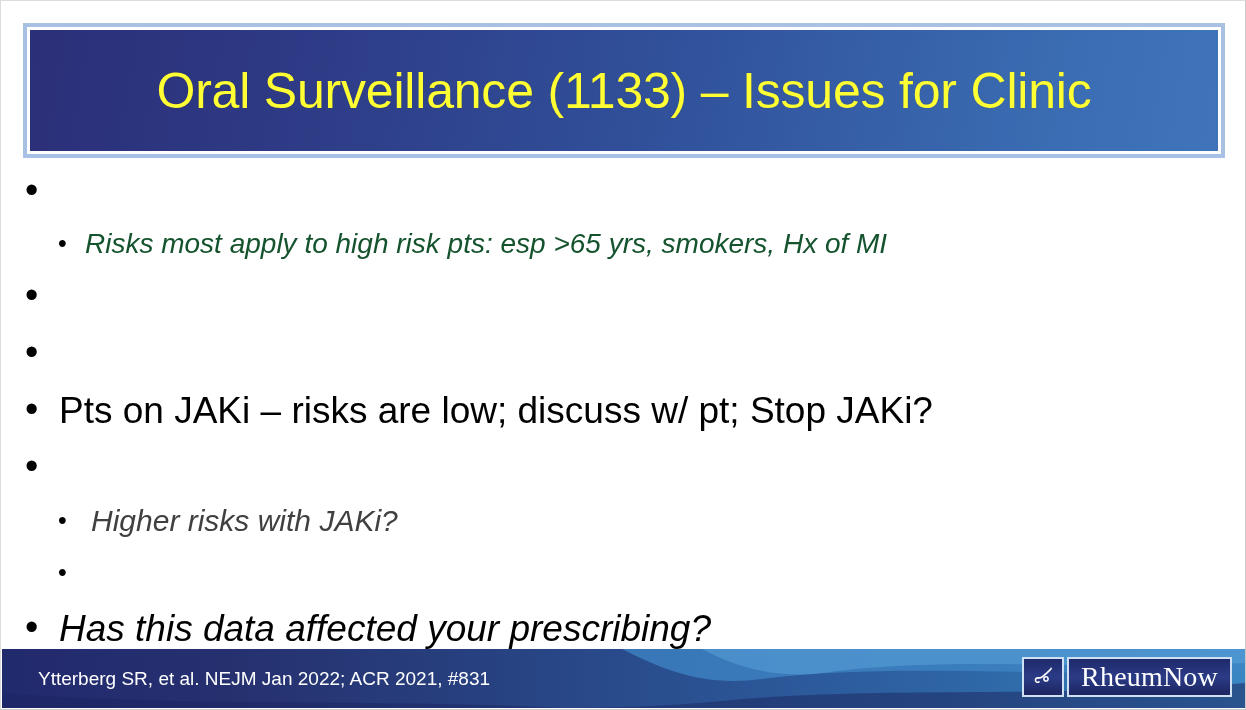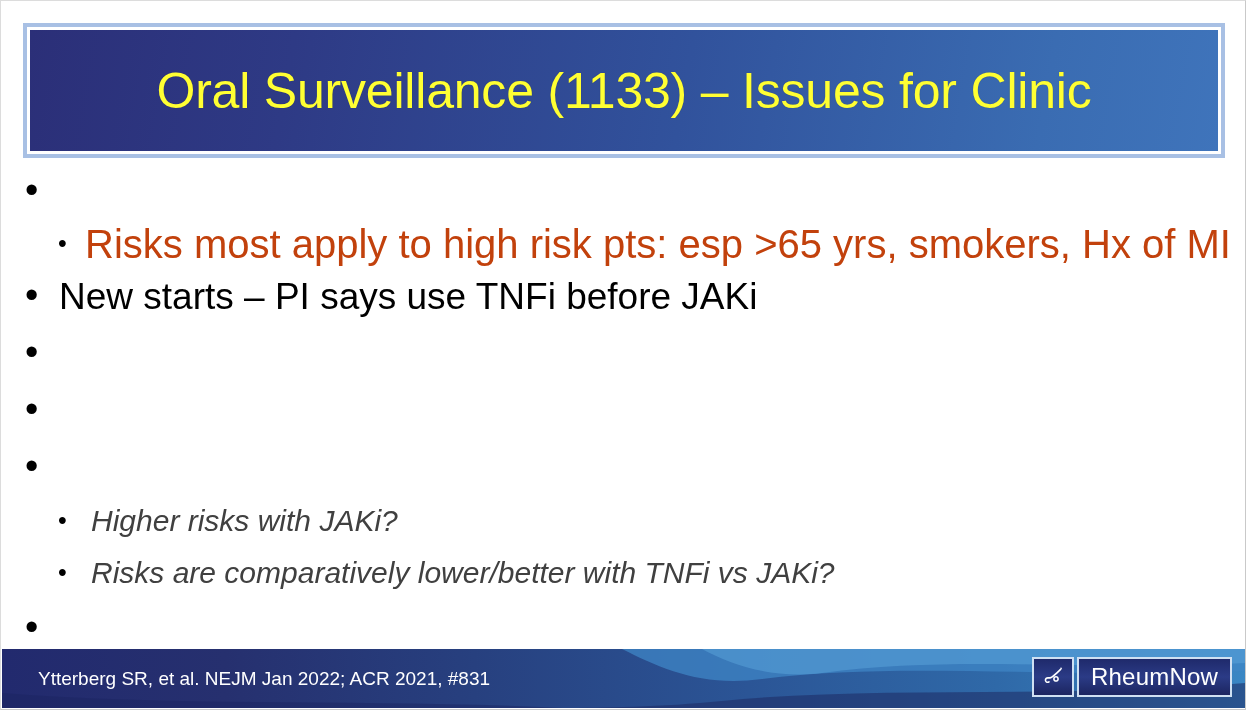--- a/index.html
+++ b/index.html
@@ -93,23 +93,24 @@
     height: 48px;
   }
   .lvl2 .bullet {
     width: 27px;
     flex: 0 0 27px;
     font-size: 25px;
     line-height: 44px;
     color: #000;
   }
   .lvl2 .txt {
-    font-size: 40px;
+    font-size: 28px;
     line-height: 46px;
-    color: #c2410c;
+    color: #14532d;
+    font-style: italic;
   }
 
   
   .lvl2q {
     padding-left: 57px;
     height: 52px;
   }
   .lvl2q .bullet {
     width: 33px;
     flex: 0 0 33px;
@@ -171,23 +172,23 @@
   .logo-cell {
     border: 2px solid #cfe0f2;
     background: linear-gradient(180deg, #1f2a6b 0%, #2b3b86 50%, #1c2560 100%);
     display: flex;
     align-items: center;
     justify-content: center;
   }
   #logo-mark { width: 42px; }
   #logo-word { padding: 0 12px 0 12px; }
   #logo-word-text {
-    font-family: Liberation Sans, sans-serif;
+    font-family: Liberation Serif, serif;
     color: #ffffff;
-    font-size: 24px;
+    font-size: 28px;
     line-height: 1;
     white-space: nowrap;
     letter-spacing: 0.2px;
     text-align: center;
   }
 </style>
 </head>
 <body>
 
 <div id="slide">
@@ -204,47 +205,47 @@
       <span class="bullet">•</span>
     </div>
 
     <div class="row lvl2">
       <span class="bullet">•</span>
       <span class="txt">Risks most apply to high risk pts: esp &gt;65 yrs, smokers, Hx of MI</span>
     </div>
 
     <div class="row lvl1">
       <span class="bullet">•</span>
-      <span class="txt">New starts – PI says use TNFi before JAKi</span>
-    </div>
-
-    <div class="row lvl1">
-      <span class="bullet">•</span>
-    </div>
-
-    <div class="row lvl1">
-      <span class="bullet">•</span>
+    </div>
+
+    <div class="row lvl1">
+      <span class="bullet">•</span>
+    </div>
+
+    <div class="row lvl1">
+      <span class="bullet">•</span>
+      <span class="txt">Pts on JAKi – risks are low; discuss w/ pt; Stop JAKi?</span>
     </div>
 
     <div class="row lvl1">
       <span class="bullet">•</span>
     </div>
 
     <div class="row lvl2q">
       <span class="bullet">•</span>
       <span class="txt">Higher risks with JAKi?</span>
     </div>
 
     <div class="row lvl2q">
       <span class="bullet">•</span>
-      <span class="txt">Risks are comparatively lower/better with TNFi vs JAKi?</span>
     </div>
 
     <div class="row lvl1 italic">
       <span class="bullet">•</span>
+      <span class="txt">Has this data affected your prescribing?</span>
     </div>
 
   </div>
 
   <div id="footer">
 
     <svg class="waves" viewBox="0 0 1244 59" preserveAspectRatio="none">
       <path d="M620,0 L1244,0 L1244,22 C1050,30 900,12 760,30 C700,38 660,20 620,0 Z" fill="#3f86c6" opacity="0.75"></path>
       <path d="M700,0 L1244,0 L1244,14 C1080,22 950,6 820,24 C770,30 730,16 700,0 Z" fill="#59a2d8" opacity="0.55"></path>
       <path d="M560,59 L1244,59 L1244,34 C1060,50 880,36 720,52 C660,58 600,59 560,59 Z" fill="#1d2a63" opacity="0.55"></path>

